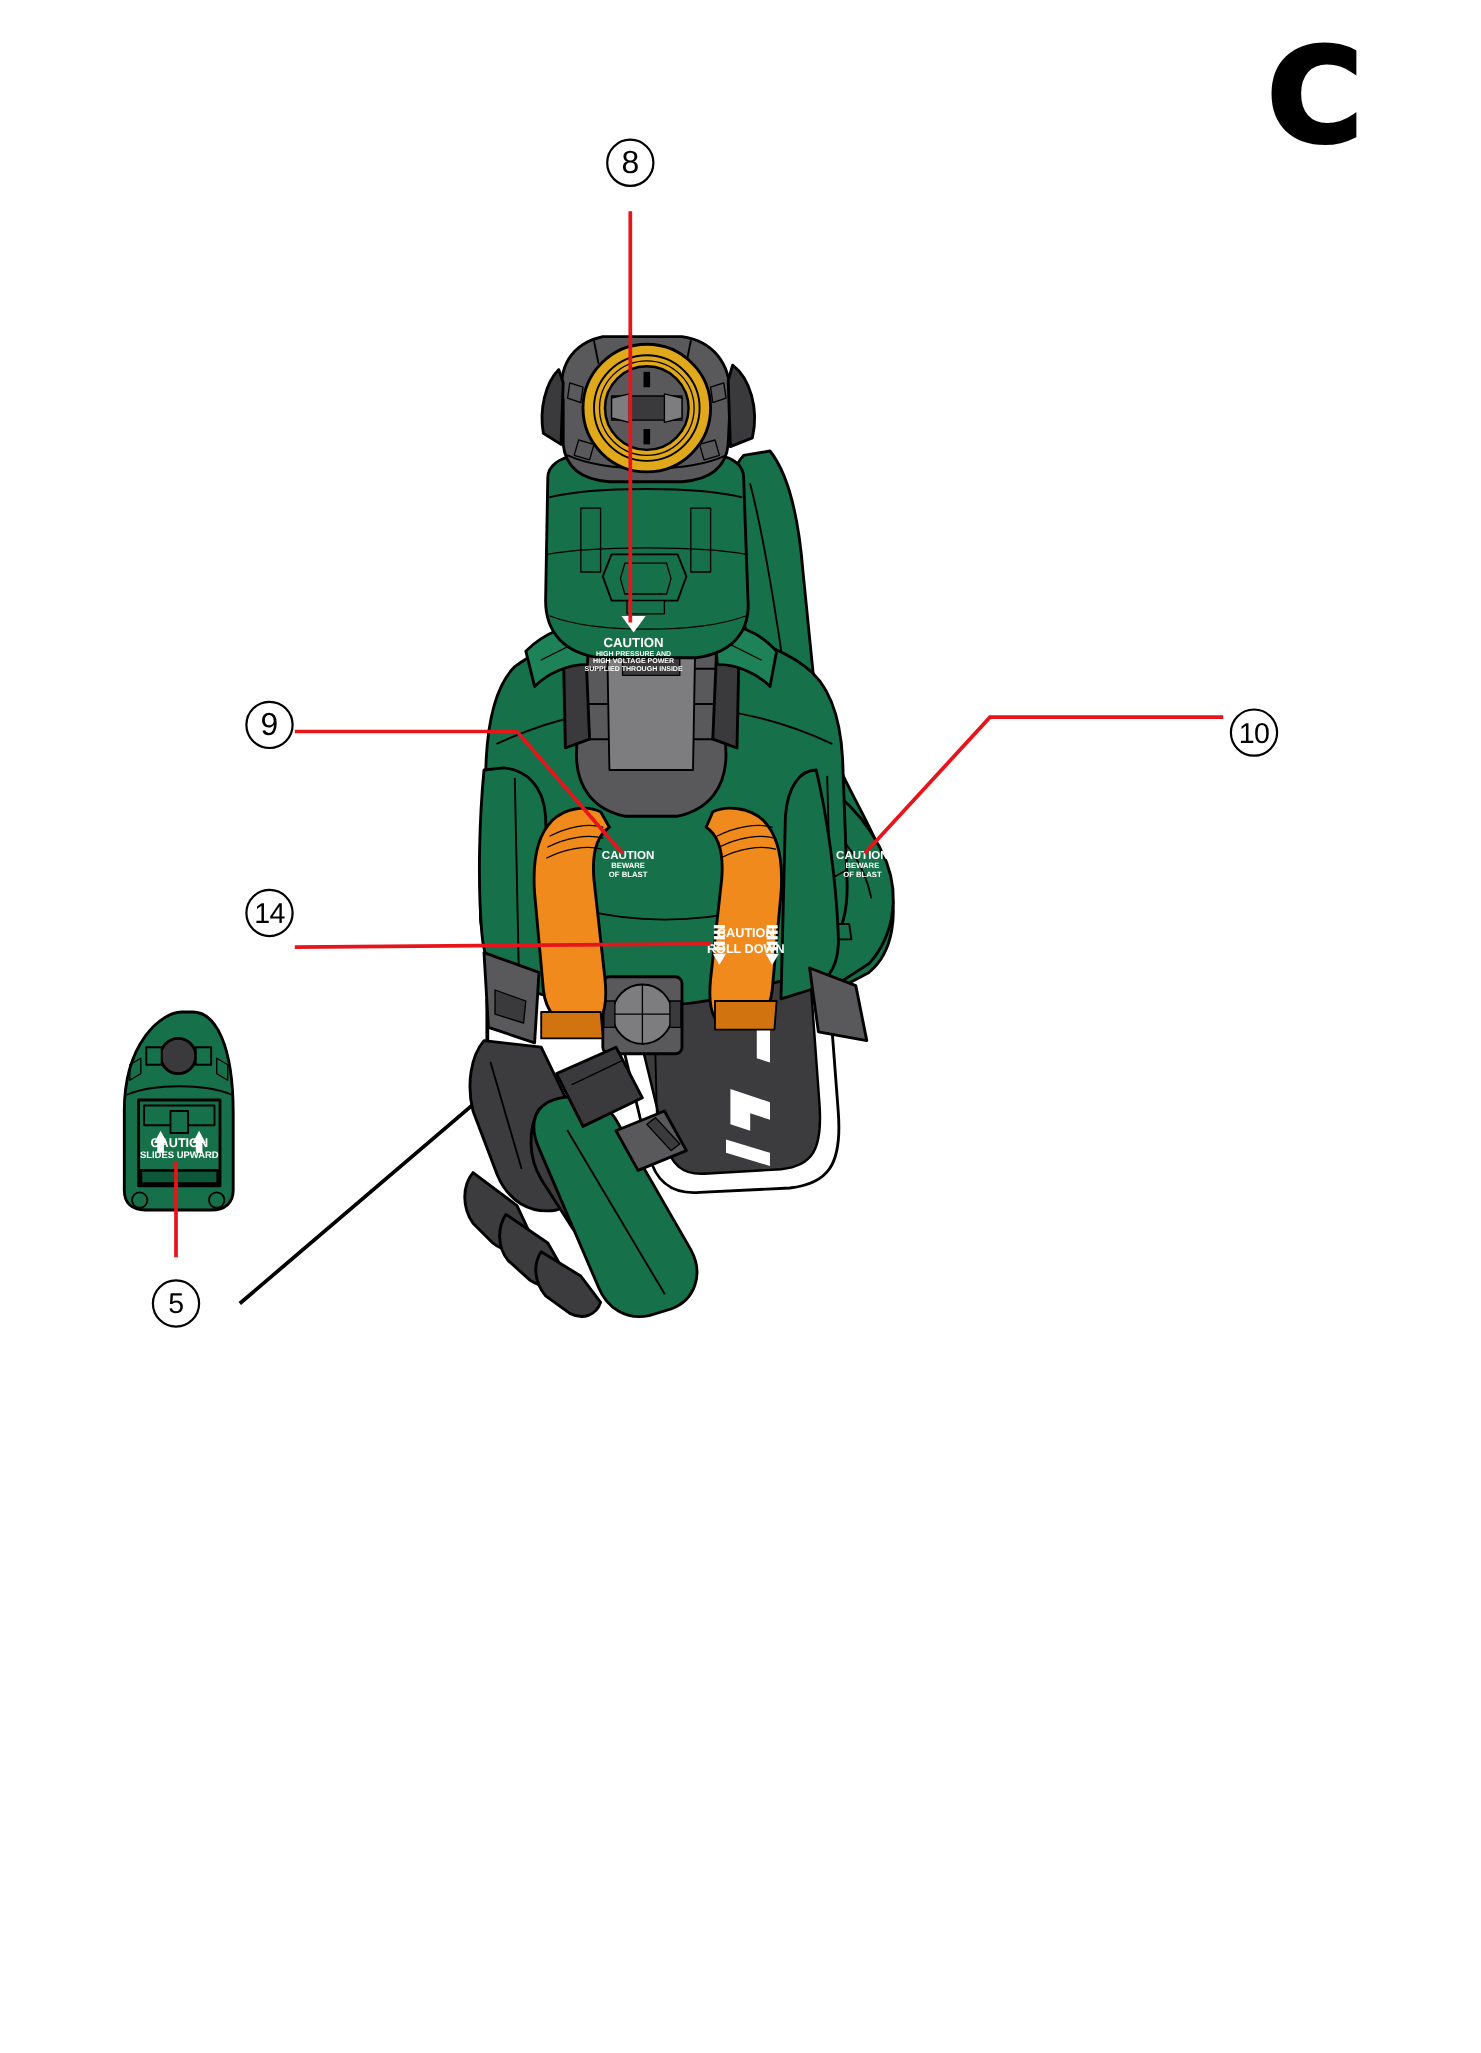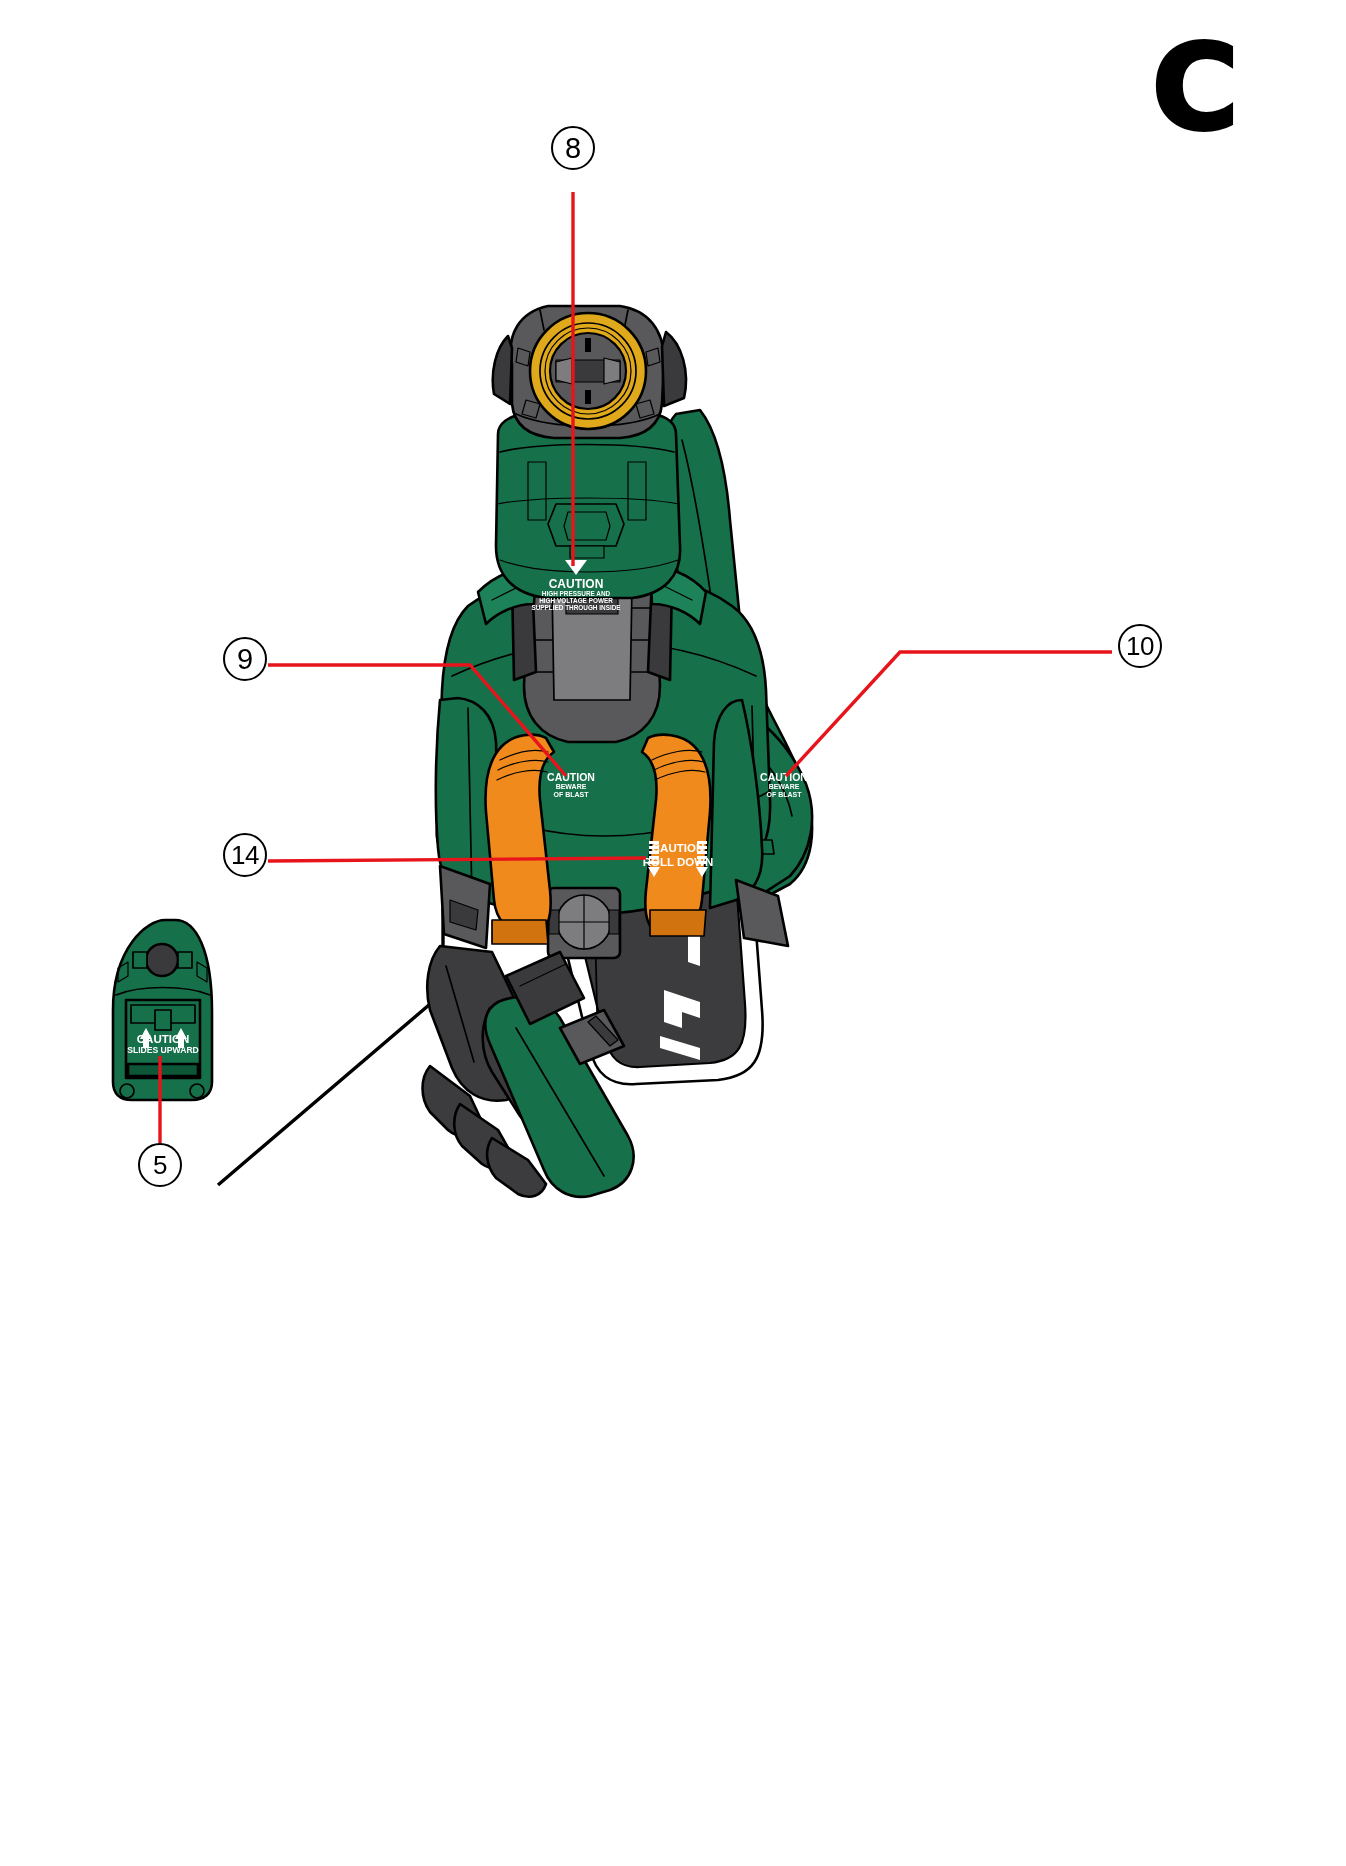--- a/index.html
+++ b/index.html
@@ -45,21 +45,21 @@
     display: flex;
     align-items: center;
     justify-content: center;
     font-family: "Liberation Sans", sans-serif;
     font-size: 29px;
     font-weight: 400;
     color: #000000;
     box-sizing: border-box;
     z-index: 30;
   }
-  .callout.wide { font-size: 26px; letter-spacing: -0.5px; }
+  .callout.wide { font-size: 26px; letter-spacing: -0.5px; margin-top: 20px; }
 </style>
 </head>
 <body>
 
 <div id="page">
 
   <svg id="art" viewBox="0 0 1346 1866">
     <defs>
       <style>
         .ol   { stroke:#000; stroke-width:2.6; stroke-linejoin:round; stroke-linecap:round; }
@@ -417,17 +417,17 @@
   </svg>
 
   <div class="section-letter">C</div>
 
   <div class="callout" style="left:551px; top:126px;">8</div>
 
   <div class="callout" style="left:223px; top:637px;">9</div>
 
   <div class="callout wide" style="left:1118px; top:624px;">10</div>
 
-  <div class="callout wide" style="left:223px; top:833px;text-align:center;">14</div>
+  <div class="callout wide" style="left:223px; top:788px;text-align:center;">14</div>
 
   <div class="callout wide" style="left:138px; top:1143px;">5</div>
 
 </div>
 
 </body></html>

